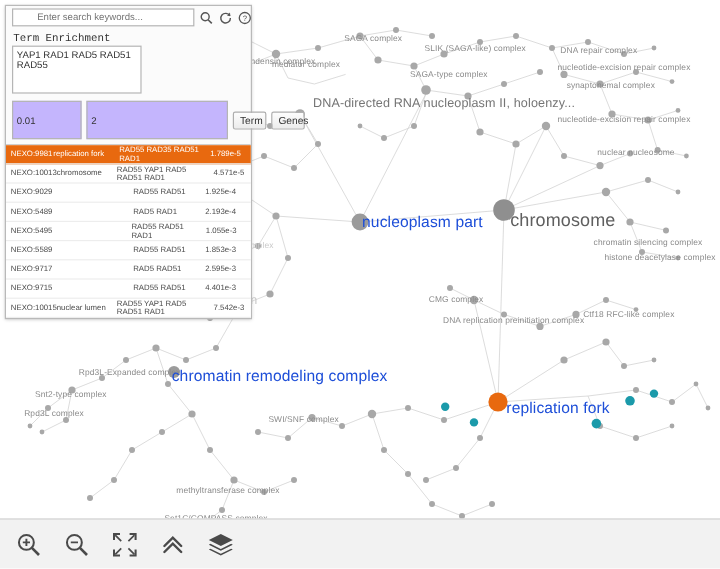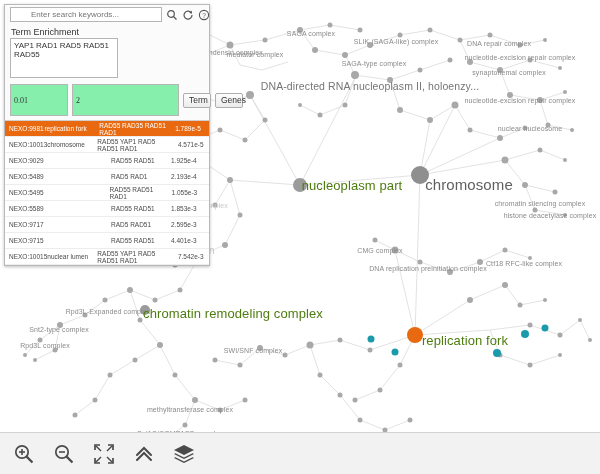--- a/index.html
+++ b/index.html
@@ -30,21 +30,21 @@
   .net-label {
     position: absolute;
     color: #8d8d8d;
     font-size: 5.5px;
     white-space: nowrap;
     transform: translate(-50%, -50%);
     letter-spacing: 0.1px;
   }
   .net-label.big {
     font-size: 13px;
-    color: #4d7c0f;
+    color: #1d4ed8;
   }
   .net-label.bigger {
     font-size: 15px;
     color: #5f5f5f;
   }
   .net-label.mid {
     font-size: 10.5px;
     color: #757575;
   }
   .net-label.small {
@@ -119,20 +119,21 @@
     left: 2px; top: 2px;
     width: 4px; height: 4px;
     border-radius: 50%;
     background: #333;
   }
   .radio-label { display: inline-flex; align-items: center; gap: 3px; }
   .section-head {
     padding: 3px 6px 1px 6px;
     font-size: 9px;
     color: #333;
+    font-family: Liberation Mono, monospace;
   }
   #term-box {
     margin: 0 5px;
     height: 40px;
     border: 1px solid #b5b5b5;
     background: #fff;
     font-size: 8px;
     color: #333;
     padding: 2px 3px;
     box-sizing: border-box;
@@ -142,26 +143,26 @@
   }
   .form-row {
     padding: 4px 5px 4px 5px;
     display: flex;
     align-items: center;
     gap: 4px;
   }
   .mini-input {
     height: 32px;
     border: 1px solid #b5b5b5;
-    background: #86efac;
+    background: #c4b5fd;
     font-size: 8px;
     color: #333;
     padding: 0 3px;
     box-sizing: border-box;
-    font-family: Liberation Serif, serif;
+    font-family: Liberation Sans, sans-serif;
   }
   #thresh-input { width: 58px; }
   #count-input { flex: 1 1 auto; }
   .btn {
     height: 15px;
     min-width: 28px;
     border: 1px solid #aeaeae;
     border-radius: 2px;
     background: linear-gradient(#fdfdfd, #ececec);
     font-size: 8.5px;

